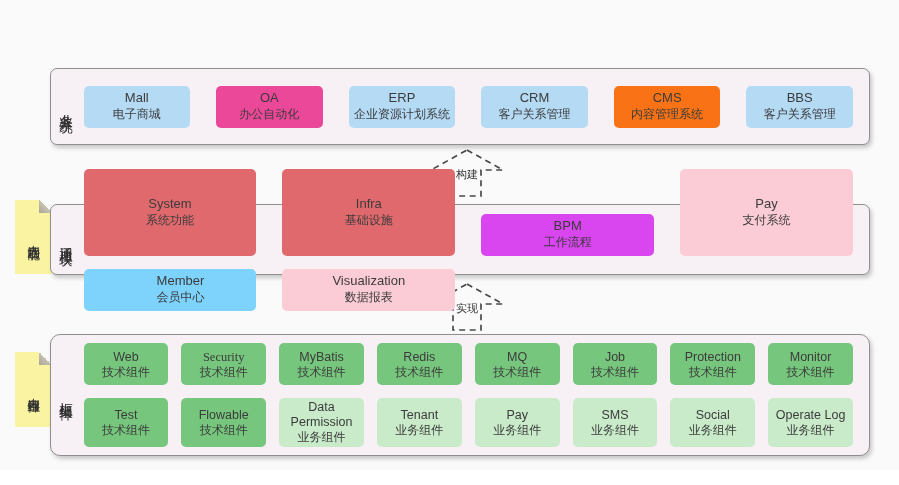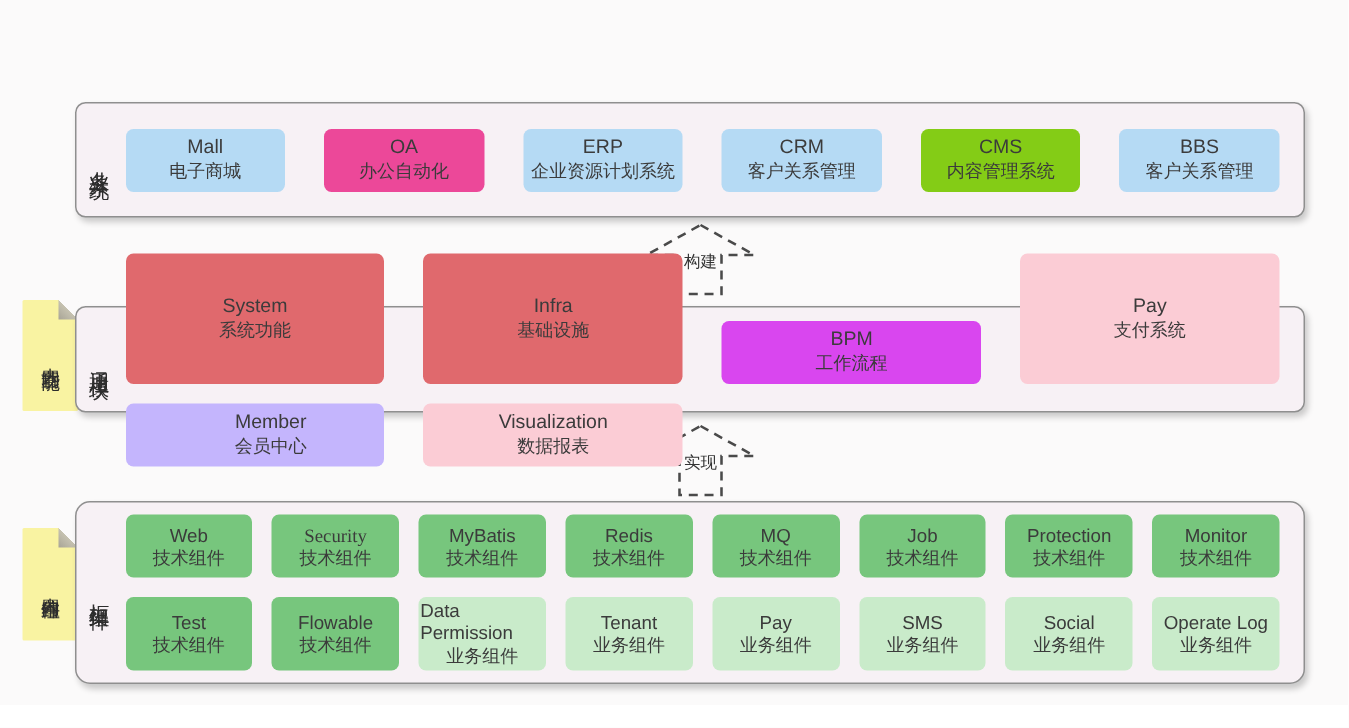--- a/index.html
+++ b/index.html
@@ -18,21 +18,21 @@
 
   .side-label{writing-mode:vertical-lr;text-orientation:upright;
               font-size:13.5px;color:#2d2d2d;letter-spacing:2px;line-height:1;
               margin:0 3px 0 8px;white-space:nowrap;}
 
   .grid{flex:1;display:grid;margin:0 16px 0 8px;}
   .panel-business .grid,.panel-modules .grid{gap:13px 26px;}
   .panel-components .grid{gap:13px 13px;}
 
   .box{min-height:42px;border-radius:5px;display:flex;flex-direction:column;
-       align-items:center;justify-content:center;text-align:left;
+       align-items:center;justify-content:center;text-align:center;
        color:#3b3b3b;line-height:1.3;padding:2px 1px;box-sizing:border-box;}
   .box .en{font-size:13px;}
   .box .zh{font-size:12px;}
   .panel-components .box{line-height:1.2;}
   .panel-components .box .en{font-size:12.5px;}
 
   
   .arrow{position:absolute;left:427px;width:80px;height:50px;z-index:0;}
   .arrow-1{top:148px;}
   .arrow-2{top:282px;}
@@ -67,21 +67,21 @@
           <div class="zh">办公自动化</div>
         </div>
         <div class="box" style="background: rgb(181, 218, 244);">
           <div class="en">ERP</div>
           <div class="zh">企业资源计划系统</div>
         </div>
         <div class="box" style="background: rgb(181, 218, 244);">
           <div class="en">CRM</div>
           <div class="zh">客户关系管理</div>
         </div>
-        <div class="box" style="background: #84cc16;">
+        <div class="box" style="background: #f97316;">
           <div class="en">CMS</div>
           <div class="zh">内容管理系统</div>
         </div>
         <div class="box" style="background: rgb(181, 218, 244);">
           <div class="en">BBS</div>
           <div class="zh">客户关系管理</div>
         </div>
       </div>
   </section>
 
@@ -109,21 +109,21 @@
           <div class="zh">基础设施</div>
         </div>
         <div class="box" style="background: #d946ef; margin-top: 45px;">
           <div class="en">BPM</div>
           <div class="zh">工作流程</div>
         </div>
         <div class="box" style="background: rgb(251, 204, 213);">
           <div class="en">Pay</div>
           <div class="zh">支付系统</div>
         </div>
-        <div class="box" style="background: #c4b5fd; padding-left: 22px;">
+        <div class="box" style="background: #7dd3fc; padding-left: 22px;">
           <div class="en">Member</div>
           <div class="zh">会员中心</div>
         </div>
         <div class="box" style="background: rgb(251, 204, 213);">
           <div class="en">Visualization</div>
           <div class="zh">数据报表</div>
         </div>
       </div>
   </section>
 

